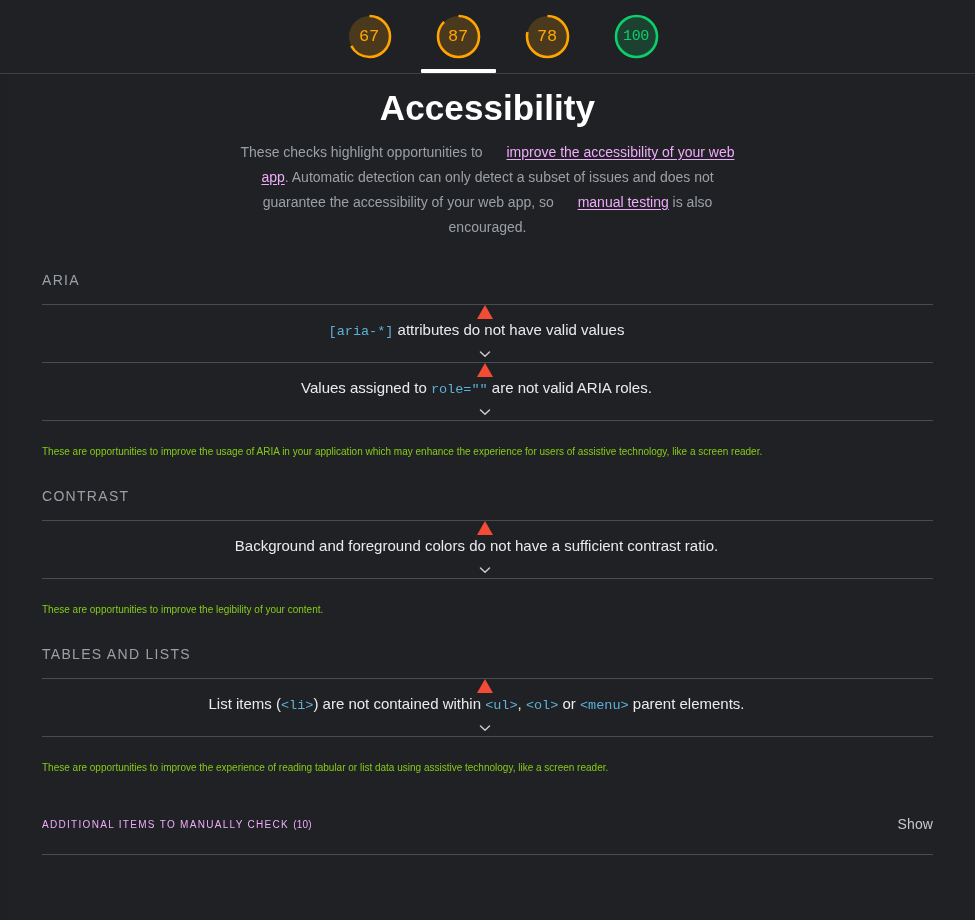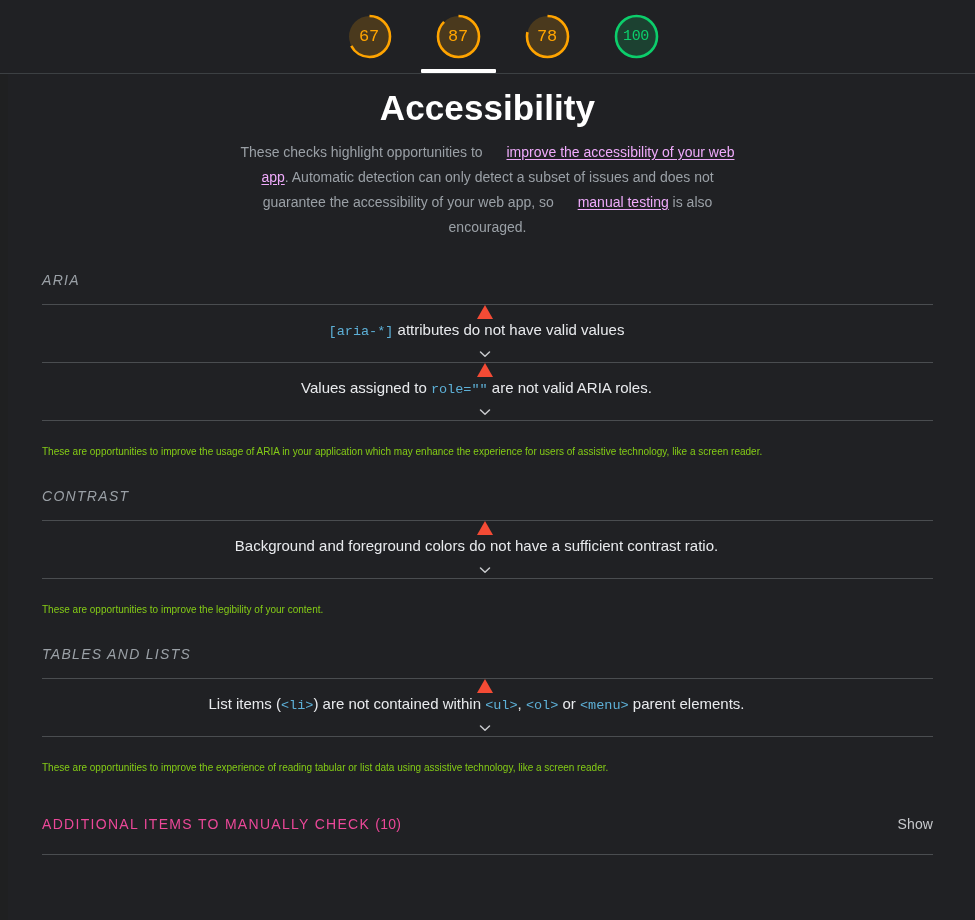--- a/index.html
+++ b/index.html
@@ -131,21 +131,20 @@
 
   
   .section { padding-top: 22px; }
 
   .section-head {
     color: #9aa0a6;
     font-size: 14px;
     letter-spacing: 1.3px;
     text-transform: uppercase;
     padding-bottom: 16px;
-    font-style: italic;
   }
 
   .audit-list {
     border-top: 1px solid #4a4d50;
   }
 
   .audit-row {
     display: flex;
     align-items: center;
     min-height: 58px;
@@ -207,22 +206,22 @@
     margin-top: 34px;
     display: flex;
     align-items: center;
     justify-content: space-between;
     padding-bottom: 22px;
     border-bottom: 1px solid #4a4d50;
     cursor: pointer;
   }
 
   .manual-label {
-    color: #ec4899;
-    font-size: 14px;
+    color: #f0abfc;
+    font-size: 10px;
     letter-spacing: 1.3px;
     text-transform: uppercase;
   }
   .manual-count { letter-spacing: 0.2px; }
 
   .manual-show {
     color: #c7c9cc;
     font-size: 14px;
     letter-spacing: 0.1px;
   }

